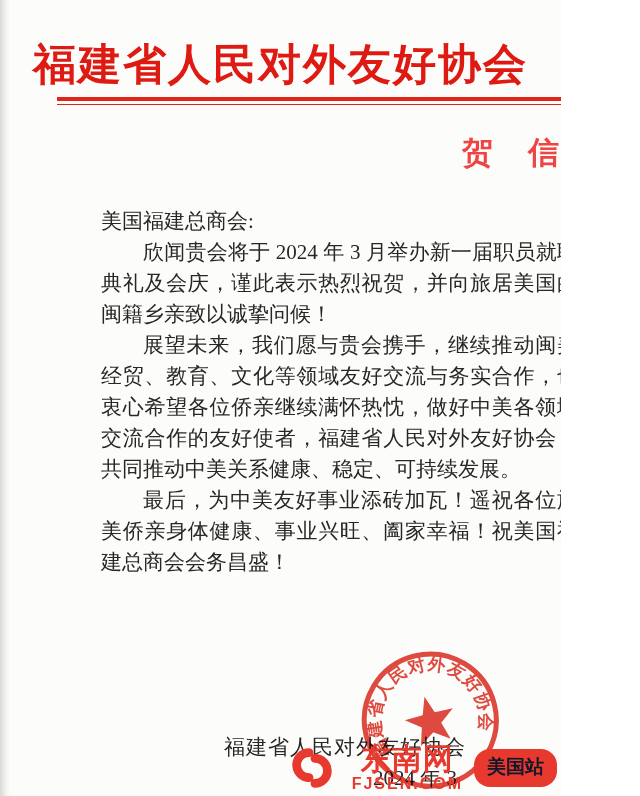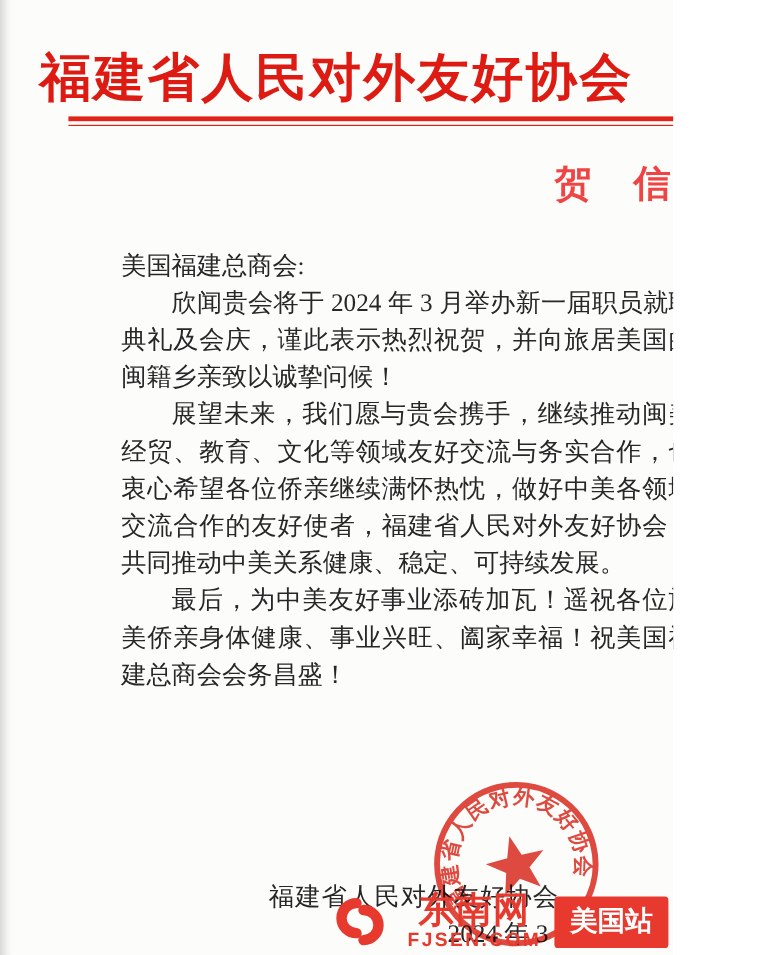--- a/index.html
+++ b/index.html
@@ -96,24 +96,24 @@
     font-weight: bold;
     font-size: 16px;
     letter-spacing: 2px;
     color: #e8392e;
     margin-top: 2px;
     white-space: nowrap;
   }
   .logo-badge {
     font-family: "Liberation Sans", "DejaVu Sans", sans-serif;
     font-weight: bold;
-    font-size: 23px;
-    color: #ffffff;
+    font-size: 19px;
+    color: #0f172a;
     background: #e8392e;
-    border-radius: 3px;
+    border-radius: 16px;
     padding: 5px 13px 7px 13px;
     white-space: nowrap;
   }
 </style>
 </head>
 <body>
 
 <div class="page">
 
   <div class="edge-left"></div>

